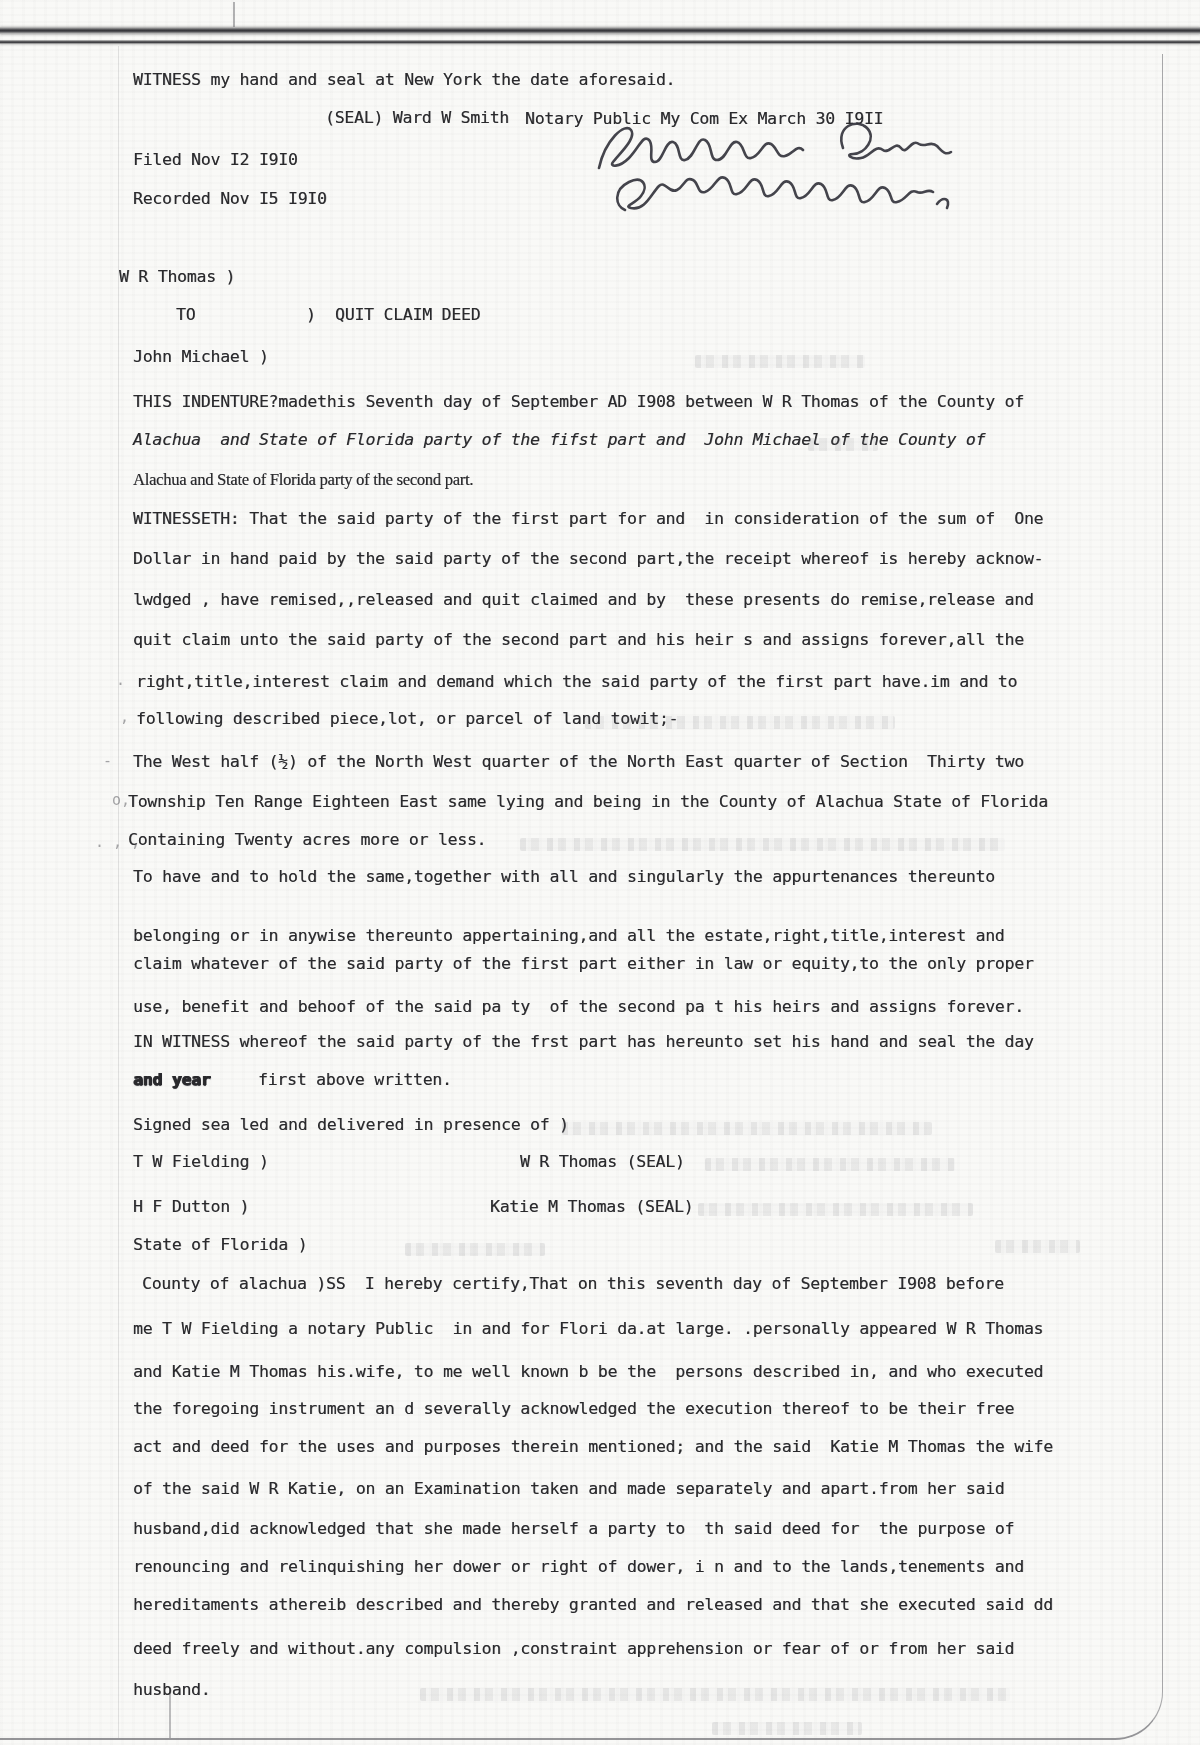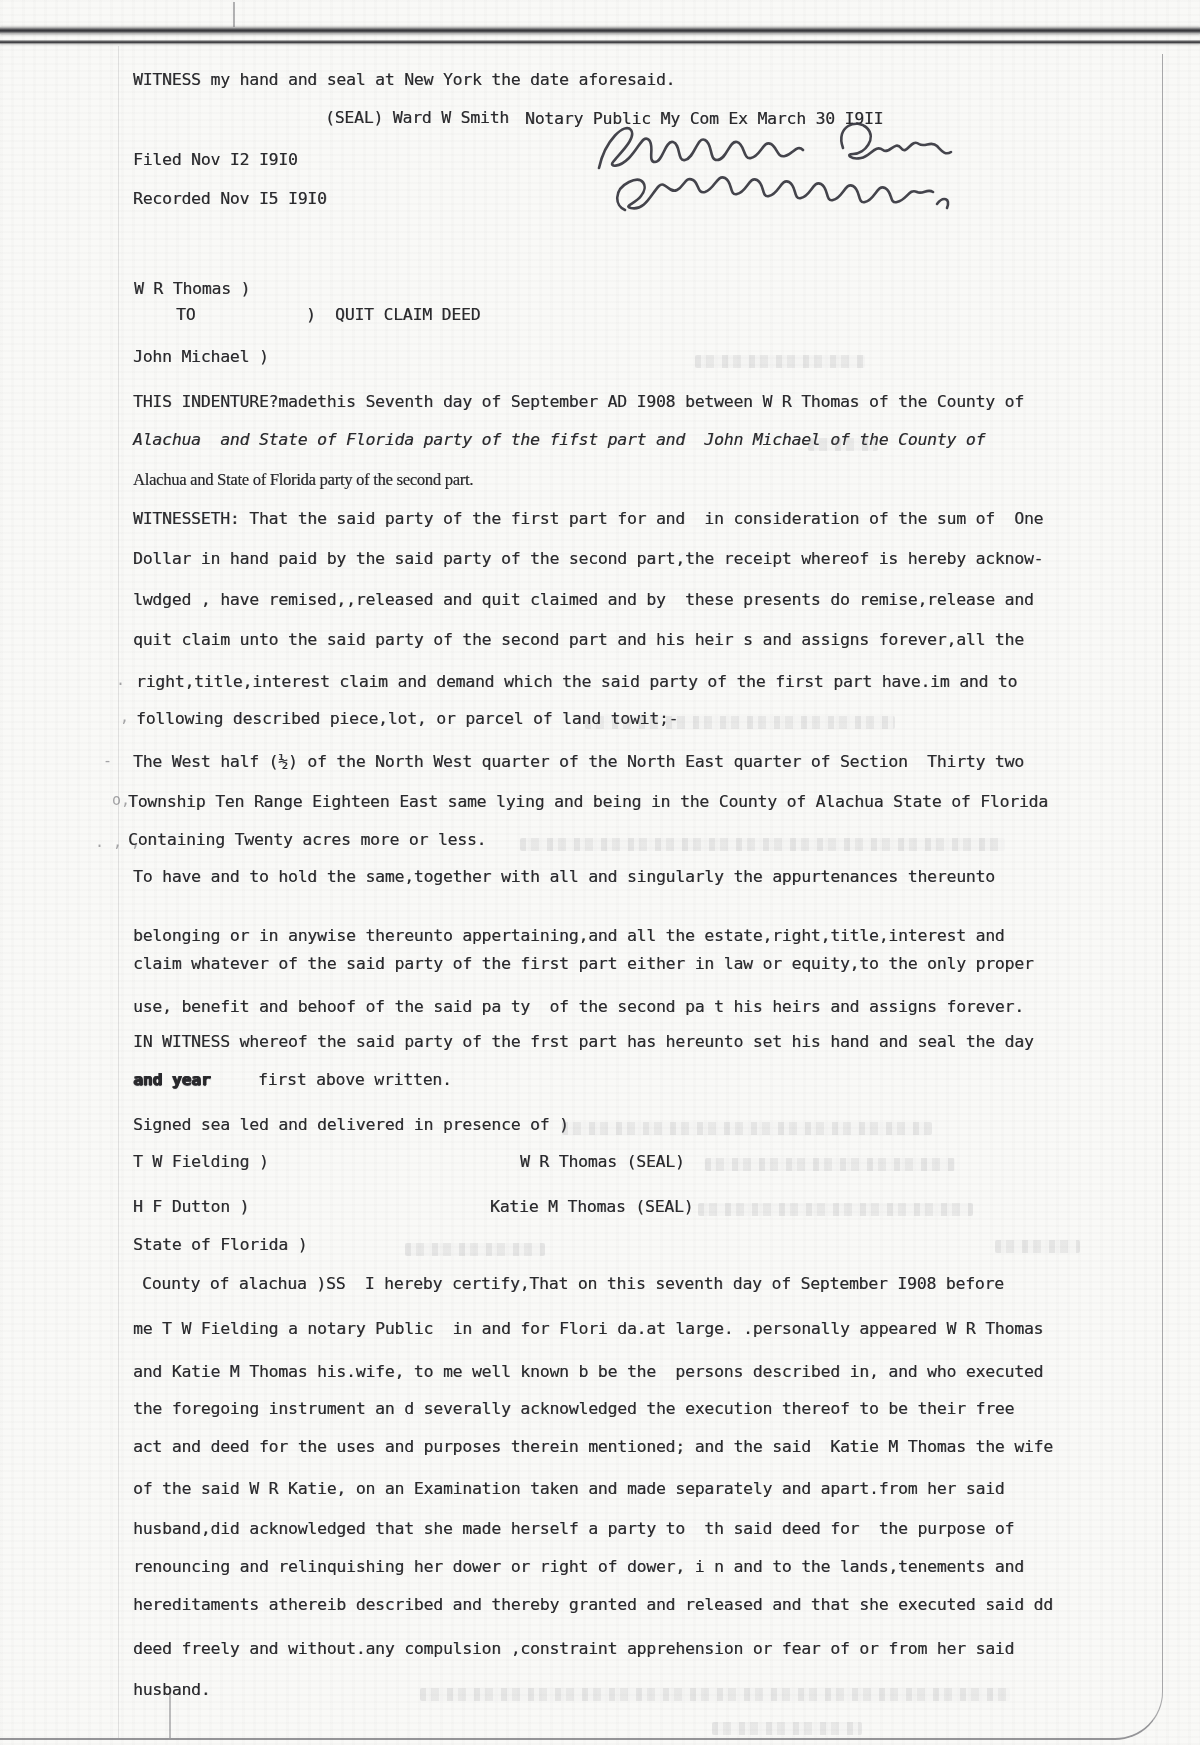--- a/index.html
+++ b/index.html
@@ -60,21 +60,21 @@
   <div class="top-tick"></div>
   <div class="left-line"></div>
   <div class="left-tick"></div>
 
   <div id="doc">
       <span class="seg" style="left: 133px; top: 70px;">WITNESS my hand and seal at New York the date aforesaid.</span>
       <span class="seg" style="left: 325px; top: 100px; margin-top: 8px;">(SEAL) Ward W Smith</span>
       <span class="seg" style="left: 525px; top: 109px;">Notary Public My Com Ex March 30 I9II</span>
       <span class="seg" style="left: 133px; top: 150px;">Filed Nov I2 I9I0</span>
       <span class="seg" style="left: 133px; top: 189px;">Recorded Nov I5 I9I0</span>
-      <span class="seg" style="left: 134px; top: 267px; margin-top: 12px;">W R Thomas )</span>
+      <span class="seg" style="left: 119px; top: 267px;">W R Thomas )</span>
       <span class="seg" style="left: 176px; top: 305px;">TO</span>
       <span class="seg" style="left: 306px; top: 305px;">)  QUIT CLAIM DEED</span>
       <span class="seg" style="left: 133px; top: 347px;">John Michael )</span>
       <span class="seg" style="left: 133px; top: 392px;">THIS INDENTURE?madethis Seventh day of September AD I908 between W R Thomas of the County of</span>
       <span class="seg" style="left: 133px; top: 430px; font-style: italic;">Alachua  and State of Florida party of the fifst part and  John Michael of the County of</span>
       <span class="seg" style="left: 133px; top: 470px; font-family: Liberation Serif, serif;">Alachua and State of Florida party of the second part.</span>
       <span class="seg" style="left: 133px; top: 509px;">WITNESSETH: That the said party of the first part for and  in consideration of the sum of  One</span>
       <span class="seg" style="left: 133px; top: 549px;">Dollar in hand paid by the said party of the second part,the receipt whereof is hereby acknow-</span>
       <span class="seg" style="left: 133px; top: 590px;">lwdged , have remised,,released and quit claimed and by  these presents do remise,release and</span>
       <span class="seg" style="left: 133px; top: 630px;">quit claim unto the said party of the second part and his heir s and assigns forever,all the</span>

